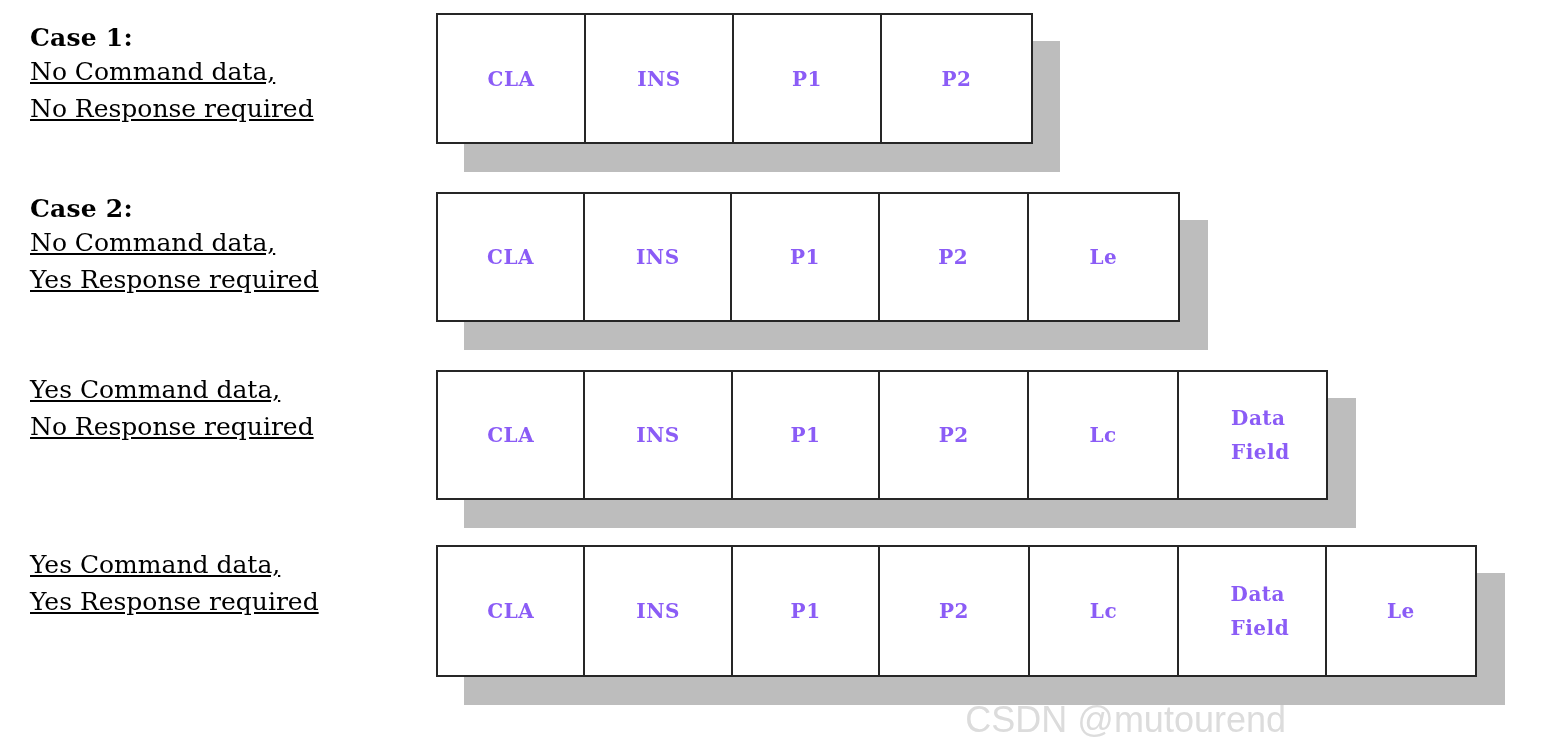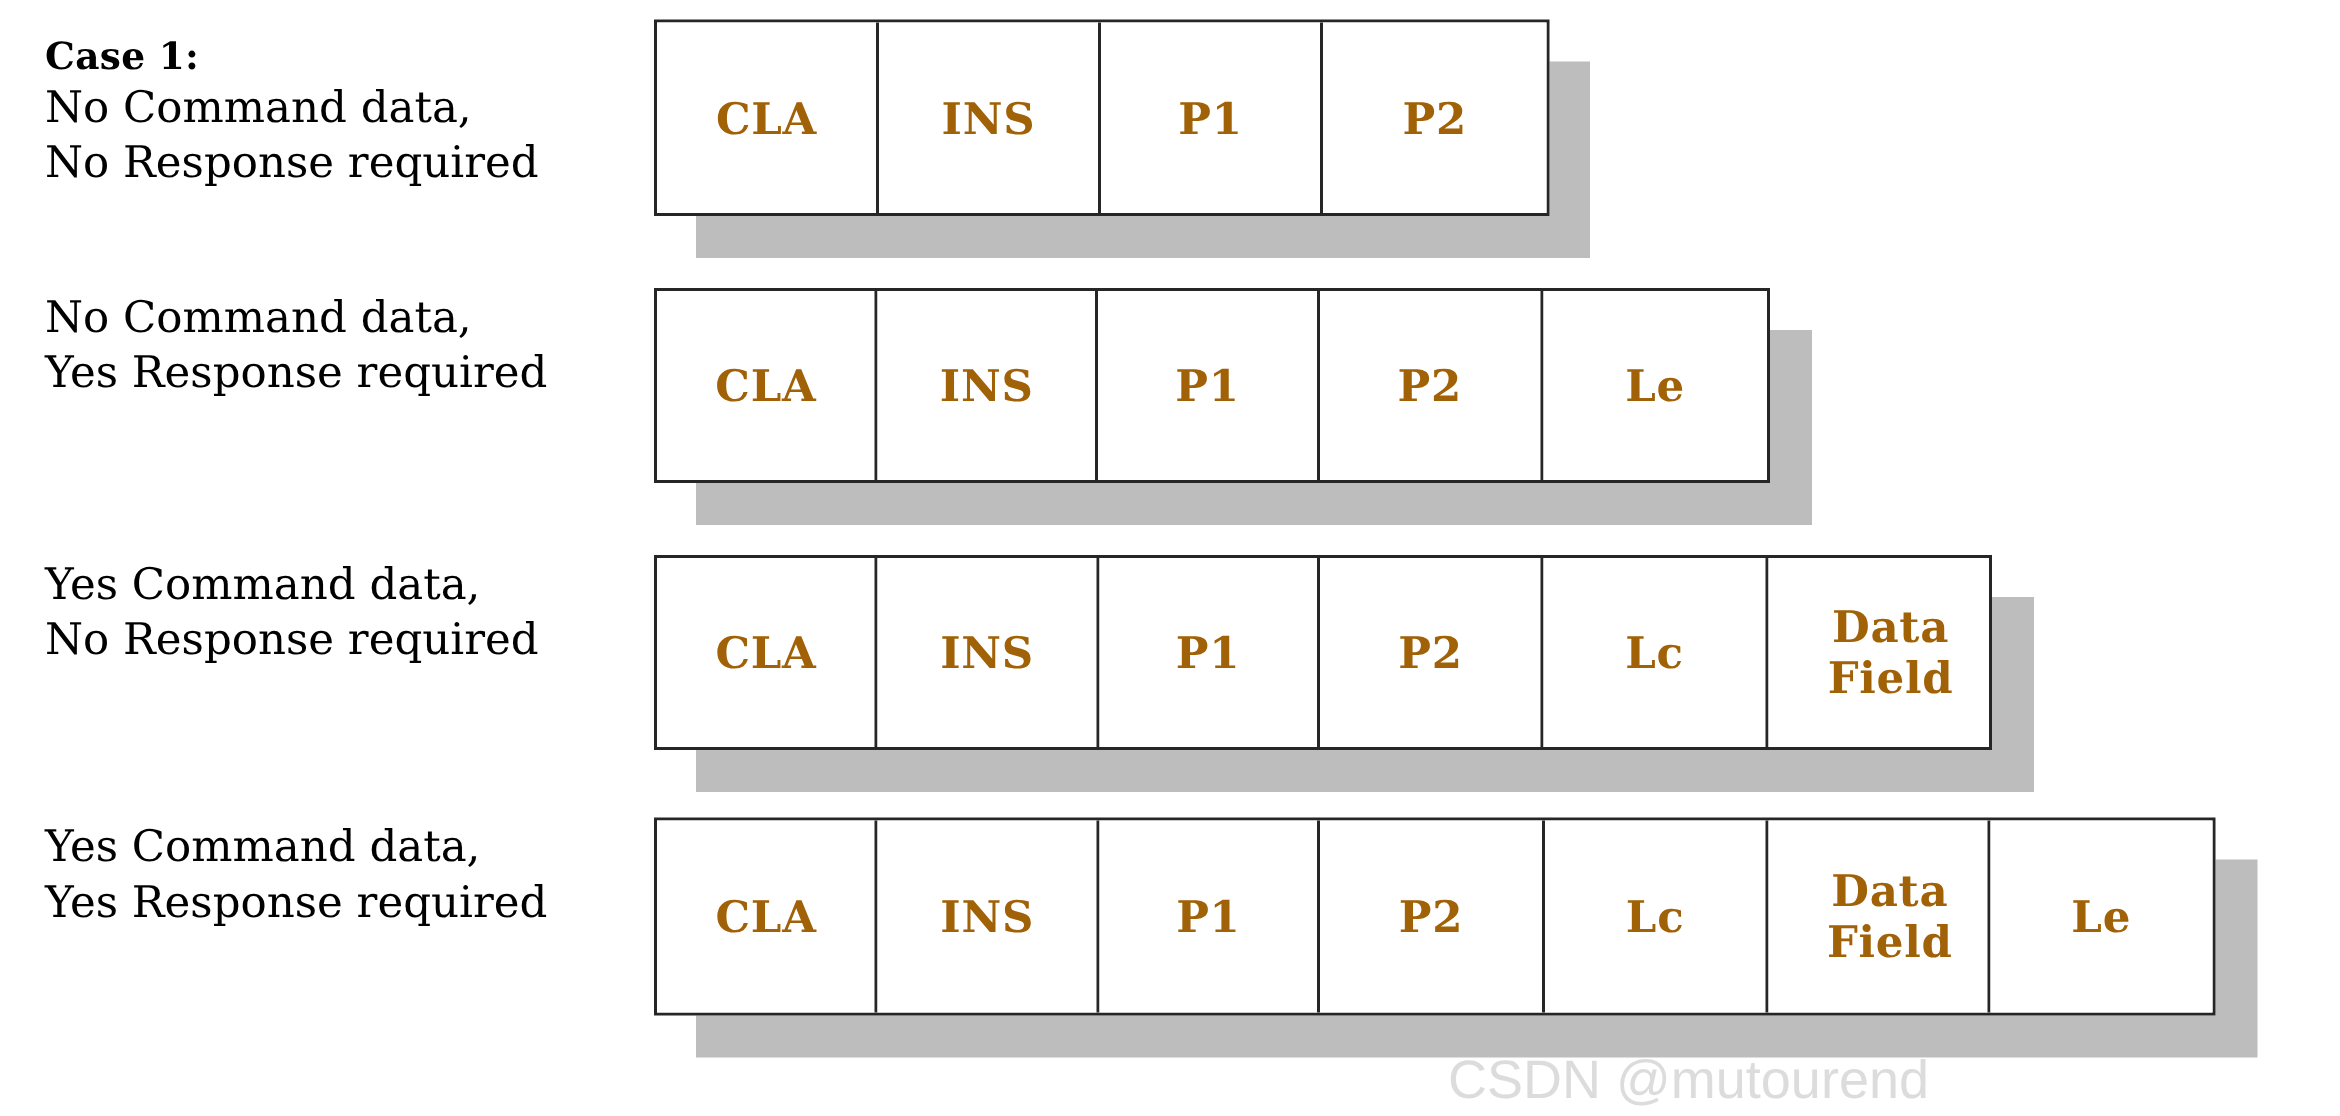--- a/index.html
+++ b/index.html
@@ -33,23 +33,24 @@
   }
   .case-title {
     font-weight: bold;
     font-size: 25px;
     line-height: 31px;
     letter-spacing: 0.2px;
     white-space: nowrap;
   }
   .case-line {
     font-weight: normal;
-    font-size: 29px;
+    font-size: 25px;
     line-height: 37px;
     white-space: nowrap;
+    text-decoration: underline;
   }
 
   
   .apdu-row {
     position: absolute;
   }
   .apdu-shadow {
     position: absolute;
     background: #bdbdbd;
     z-index: 1;
@@ -61,25 +62,24 @@
     background: #ffffff;
     border: 2px solid #262626;
     box-sizing: border-box;
   }
   .apdu-cell {
     box-sizing: border-box;
     border-right: 2px solid #262626;
     display: flex;
     align-items: center;
     justify-content: center;
-    text-align: center;
     background: #ffffff;
-    color: #a16207;
+    color: #8b5cf6;
     font-weight: bold;
-    font-size: 29px;
+    font-size: 20px;
     line-height: 34px;
     letter-spacing: 0.5px;
     font-family: "DejaVu Serif", "Liberation Serif", serif;
   }
   .apdu-cell:last-child {
     border-right: none;
   }
   .apdu-cell .two-line {
     display: block;
   }
@@ -117,20 +117,21 @@
     <div class="apdu-shadow" style="left:464px; top:41px; width:596px; height:131px;"></div>
     <div class="apdu-table" style="left:436px; top:13px; width:597px; height:131px;">
       <div class="apdu-cell" style="width:148px;">CLA</div>
       <div class="apdu-cell" style="width:148px;">INS</div>
       <div class="apdu-cell" style="width:148px;">P1</div>
       <div class="apdu-cell" style="width:149px;">P2</div>
     </div>
   </div>
 
   <div class="case-caption" style="top:193px;">
+    <div class="case-title">Case 2:</div>
     <div class="case-line">No Command data,</div>
     <div class="case-line">Yes Response required</div>
   </div>
 
   <div class="apdu-row">
     <div class="apdu-shadow" style="left:464px; top:220px; width:744px; height:130px;"></div>
     <div class="apdu-table" style="left:436px; top:192px; width:744px; height:130px;">
       <div class="apdu-cell" style="width:148px;">CLA</div>
       <div class="apdu-cell" style="width:148px;">INS</div>
       <div class="apdu-cell" style="width:148px;">P1</div>

